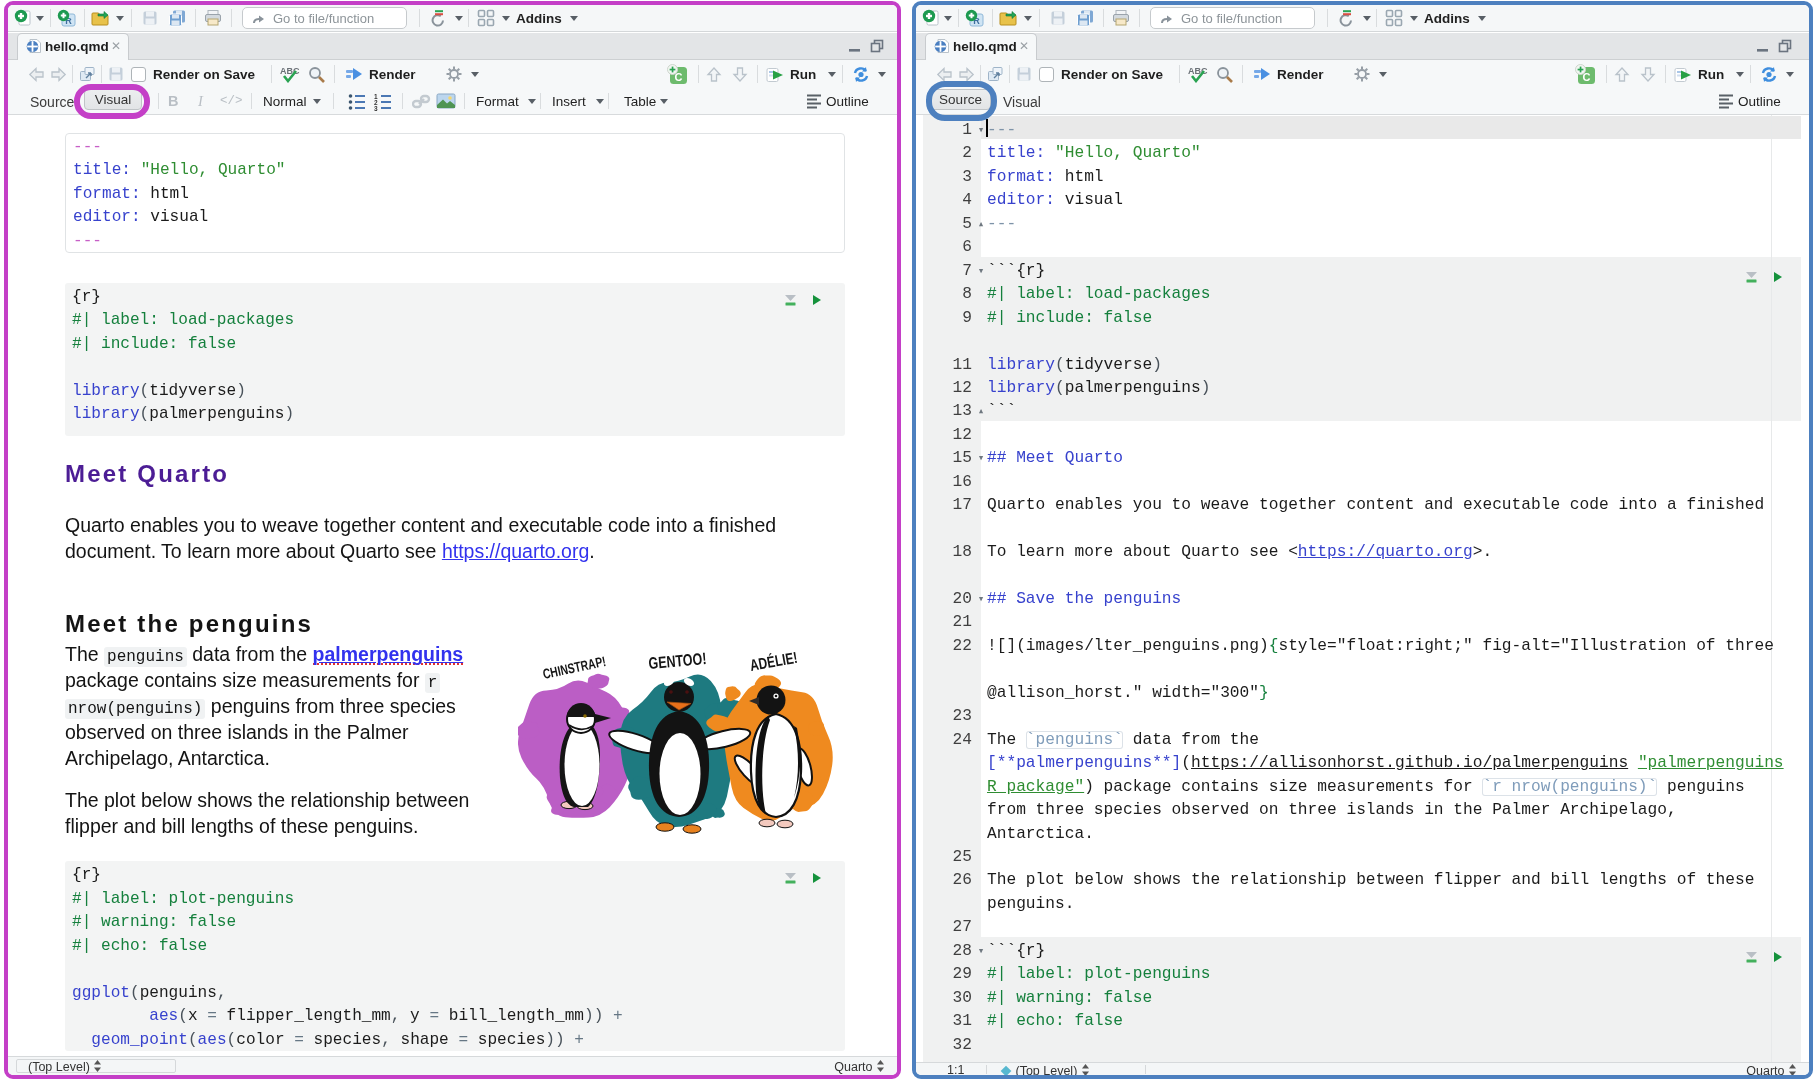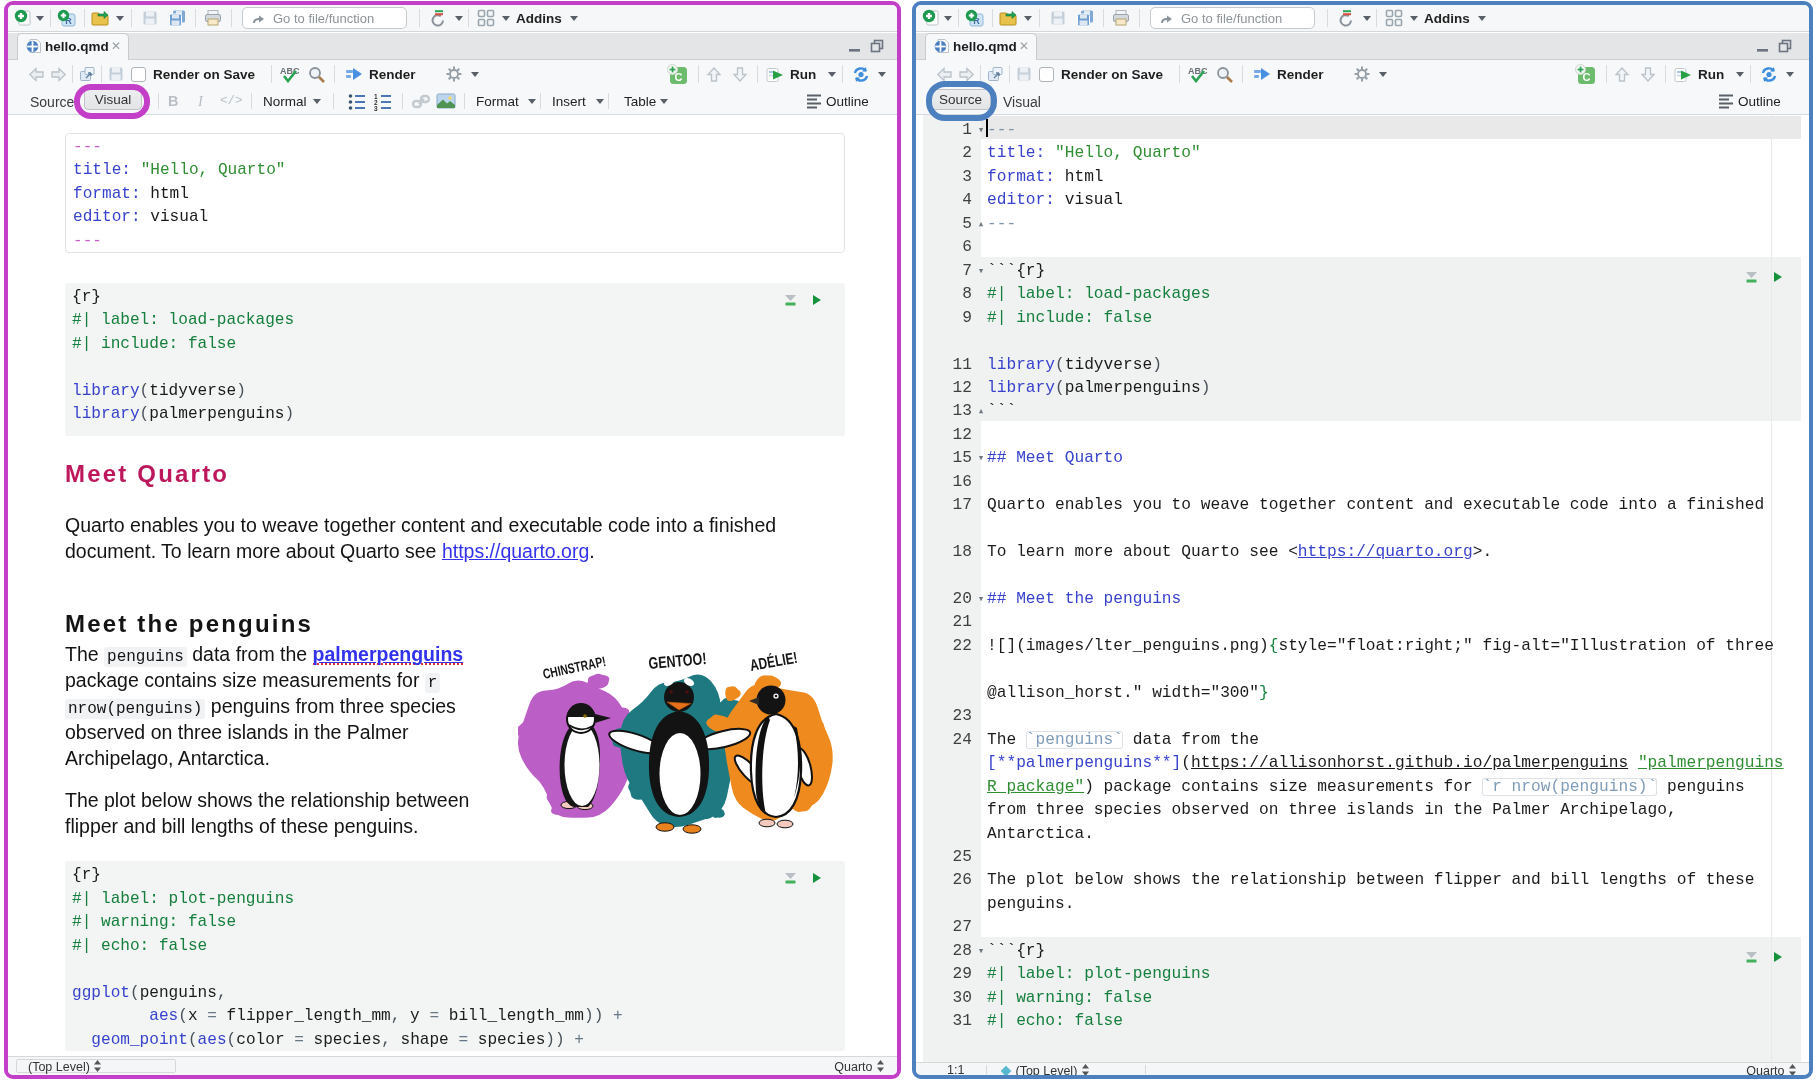--- a/index.html
+++ b/index.html
@@ -284,21 +284,21 @@
       <div style="position:absolute;left:57px;top:167.5px;width:780px;height:153px;background:#f3f4f4;border-radius:3px">
         <div class="vmono" style="padding:3px 0 0 7px"><div>{r}</div><div><span class="c">#| label: load-packages</span></div><div><span class="c">#| include: false</span></div><div>&nbsp;</div><div><span class="k">library</span><span class="p">(</span>tidyverse<span class="p">)</span></div><div><span class="k">library</span><span class="p">(</span>palmerpenguins<span class="p">)</span></div></div>
         <div class="it" style="left:719px;top:9px"><svg style="" width="13" height="13" viewBox="0 0 13 13">
             <path d="M1,2 L12,2 L6.5,8 Z" fill="#b9bfc5"></path>
             <rect x="1.5" y="9.5" width="10" height="3" rx="0.5" fill="#43b05c"></rect>
           </svg></div>
         <div class="it" style="left:747px;top:9px"><svg style="" width="10" height="12" viewBox="0 0 10 12">
             <path d="M1,1 L9,6 L1,11 Z" fill="#15923c"></path>
           </svg></div>
       </div>
-      <div style="position:absolute;left:57px;top:346px;font-size:24px;letter-spacing:2.2px;line-height:26px;font-weight:bold;color:#be185d">Meet Quarto</div>
+      <div style="position:absolute;left:57px;top:346px;font-size:24px;letter-spacing:2.2px;line-height:26px;font-weight:bold;color:#4c1d95">Meet Quarto</div>
       <div style="position:absolute;left:57px;top:397px;font-size:19.5px;line-height:26px;color:#141414">Quarto enables you to weave together content and executable code into a finished<br>document. To learn more about Quarto see <a style="color:#3232ee;text-decoration:underline">https://quarto.org</a>.</div>
       <div style="position:absolute;left:57px;top:496px;font-size:24px;letter-spacing:2.2px;line-height:26px;font-weight:bold;color:#141414">Meet the penguins</div>
       <div style="position:absolute;left:57px;top:526px;font-size:19.5px;line-height:26px;color:#141414">The <span class="cd">penguins</span> data from the <a style="color:#3232ee;font-weight:bold;text-decoration:underline;background-image:repeating-linear-gradient(90deg,#e03030 0 2px,transparent 2px 4px);background-size:100% 2px;background-position:0 100%;background-repeat:no-repeat">palmerpenguins</a><br>package contains size measurements for <span class="cd">r</span><br><span class="cd">nrow(penguins)</span> penguins from three species<br>observed on three islands in the Palmer<br>Archipelago, Antarctica.</div>
       <div style="position:absolute;left:57px;top:672px;font-size:19.5px;line-height:26px;color:#141414">The plot below shows the relationship between<br>flipper and bill lengths of these penguins.</div>
       <div style="position:absolute;left:510px;top:525px"><svg style="" width="330" height="210" viewBox="0 0 330 210">
           <path d="M112.6,91.7Q115.1,105.0 113.9,119.0Q112.7,133.0 106.8,145.3Q100.8,157.6 91.7,167.2Q82.6,176.7 70.8,177.5Q59.0,178.2 47.3,177.3Q35.5,176.3 31.1,161.1Q26.6,145.8 18.1,138.3Q9.7,130.7 3.5,117.9Q-2.7,105.0 2.0,91.4Q6.7,77.7 11.3,64.2Q15.9,50.7 28.4,50.4Q40.9,50.0 49.9,43.8Q59.0,37.7 68.5,42.5Q78.0,47.3 87.9,51.8Q97.7,56.2 103.9,67.3Q110.1,78.4 112.6,91.7Z" fill="#bb5ec5"></path>
           <path d="M99.2,152.2Q100.8,153.9 98.9,155.5Q97.1,157.1 97.0,159.3Q96.9,161.5 94.8,161.8Q92.7,162.1 91.0,163.7Q89.2,165.4 87.6,163.5Q86.0,161.7 83.6,161.7Q81.3,161.8 80.4,159.9Q79.4,157.9 78.7,155.9Q78.1,153.9 78.3,151.7Q78.5,149.5 80.6,148.5Q82.7,147.5 84.2,146.4Q85.6,145.2 87.4,144.3Q89.2,143.3 91.0,144.4Q92.8,145.4 94.3,146.4Q95.8,147.4 96.8,148.9Q97.7,150.5 99.2,152.2Z" fill="#bb5ec5"></path>
           <path d="M91.2,39.8Q90.7,41.4 90.4,42.9Q90.2,44.3 88.9,45.5Q87.6,46.6 85.8,47.5Q84.0,48.3 81.9,48.5Q79.7,48.8 77.4,48.8Q75.1,48.8 73.7,47.6Q72.3,46.4 70.5,45.4Q68.7,44.4 69.4,42.9Q70.1,41.4 70.0,40.1Q69.8,38.7 70.9,37.5Q72.1,36.3 74.0,35.8Q75.8,35.2 77.8,34.2Q79.7,33.2 81.8,34.0Q83.8,34.8 86.2,35.2Q88.6,35.6 90.2,36.8Q91.8,38.1 91.2,39.8Z" fill="#bb5ec5"></path>
           <path d="M111.2,72.0Q111.0,73.5 111.0,74.9Q111.0,76.3 110.0,77.7Q108.9,79.0 106.4,79.2Q104.0,79.4 102.1,80.1Q100.2,80.9 98.0,80.5Q95.9,80.2 94.1,79.4Q92.3,78.5 91.9,77.2Q91.6,75.8 91.4,74.6Q91.2,73.5 91.0,72.2Q90.7,71.0 91.4,69.6Q92.1,68.3 94.3,68.0Q96.5,67.7 98.3,67.2Q100.2,66.6 102.1,67.1Q104.1,67.5 106.3,67.8Q108.6,68.1 110.0,69.3Q111.5,70.5 111.2,72.0Z" fill="#bb5ec5"></path>
           <path d="M46.3,169.5Q45.8,170.4 46.0,171.3Q46.3,172.2 45.2,172.8Q44.2,173.4 43.0,173.8Q41.9,174.1 40.7,174.5Q39.5,174.8 38.2,174.7Q36.8,174.5 35.7,174.0Q34.6,173.5 33.8,172.8Q33.1,172.1 33.1,171.3Q33.0,170.4 33.3,169.6Q33.5,168.9 33.9,168.0Q34.2,167.1 35.6,166.8Q37.0,166.6 38.2,166.2Q39.5,165.7 40.9,165.8Q42.4,166.0 43.7,166.4Q45.0,166.9 45.9,167.7Q46.9,168.5 46.3,169.5Z" fill="#bb5ec5"></path>
@@ -591,21 +591,21 @@
       <div class="row" style="top:165.15px"><span class="num">8</span><span class="rtx"><span class="c">#| label: load-packages</span></span></div>
       <div class="row" style="top:188.60px"><span class="num">9</span><span class="rtx"><span class="c">#| include: false</span></span></div>
       <div class="row" style="top:235.50px"><span class="num">11</span><span class="rtx"><span class="k">library</span><span class="p">(</span>tidyverse<span class="p">)</span></span></div>
       <div class="row" style="top:258.95px"><span class="num">12</span><span class="rtx"><span class="k">library</span><span class="p">(</span>palmerpenguins<span class="p">)</span></span></div>
       <div class="row" style="top:282.40px"><span class="num">13</span><span class="fold">▴</span><span class="rtx">```</span></div>
       <div class="row" style="top:305.85px"><span class="num">12</span></div>
       <div class="row" style="top:329.30px"><span class="num">15</span><span class="fold">▾</span><span class="rtx"><span class="hd">## Meet Quarto</span></span></div>
       <div class="row" style="top:352.75px"><span class="num">16</span></div>
       <div class="row" style="top:376.20px"><span class="num">17</span><span class="rtx">Quarto enables you to weave together content and executable code into a finished</span></div>
       <div class="row" style="top:423.10px"><span class="num">18</span><span class="rtx">To learn more about Quarto see &lt;<span class="lk">https://quarto.org</span>&gt;.</span></div>
-      <div class="row" style="top:470.00px"><span class="num">20</span><span class="fold">▾</span><span class="rtx"><span class="hd">## Meet the penguins</span></span></div>
+      <div class="row" style="top:470.00px"><span class="num">20</span><span class="fold">▾</span><span class="rtx"><span class="hd">## Save the penguins</span></span></div>
       <div class="row" style="top:493.45px"><span class="num">21</span></div>
       <div class="row" style="top:516.90px"><span class="num">22</span><span class="rtx">![](images/lter_penguins.png)<span class="c">{</span>style="float:right;" fig-alt="Illustration of three</span></div>
       <div class="row" style="top:563.80px"><span class="rtx">@allison_horst." width="300"<span class="c">}</span></span></div>
       <div class="row" style="top:587.25px"><span class="num">23</span></div>
       <div class="row" style="top:610.70px"><span class="num">24</span><span class="rtx">The <span class="bk">`penguins`</span> data from the</span></div>
       <div class="row" style="top:634.15px"><span class="rtx"><span class="hd">[**palmerpenguins**]</span>(<span class="ulk">https://allisonhorst.github.io/palmerpenguins</span> <span class="su">"palmerpenguins</span></span></div>
       <div class="row" style="top:657.60px"><span class="rtx"><span class="su">R package"</span>) package contains size measurements for <span class="bk">`r nrow(penguins)`</span> penguins</span></div>
       <div class="row" style="top:681.05px"><span class="rtx">from three species observed on three islands in the Palmer Archipelago,</span></div>
       <div class="row" style="top:704.50px"><span class="rtx">Antarctica.</span></div>
       <div class="row" style="top:727.95px"><span class="num">25</span></div>
@@ -614,20 +614,21 @@
       <div class="row" style="top:798.30px"><span class="num">27</span></div>
       <div class="row" style="top:821.75px"><span class="num">28</span><span class="fold">▾</span><span class="rtx">```{r}</span><div class="it" style="left:829px;top:8px"><svg style="" width="13" height="13" viewBox="0 0 13 13">
             <path d="M1,2 L12,2 L6.5,8 Z" fill="#b9bfc5"></path>
             <rect x="1.5" y="9.5" width="10" height="3" rx="0.5" fill="#43b05c"></rect>
           </svg></div><div class="it" style="left:857px;top:8px"><svg style="" width="10" height="12" viewBox="0 0 10 12">
             <path d="M1,1 L9,6 L1,11 Z" fill="#15923c"></path>
           </svg></div></div>
       <div class="row" style="top:845.20px"><span class="num">29</span><span class="rtx"><span class="c">#| label: plot-penguins</span></span></div>
       <div class="row" style="top:868.65px"><span class="num">30</span><span class="rtx"><span class="c">#| warning: false</span></span></div>
       <div class="row" style="top:892.10px"><span class="num">31</span><span class="rtx"><span class="c">#| echo: false</span></span></div>
+      <div class="row" style="top:915.55px"><span class="num">32</span></div>
     </div>
     <div class="status" style="top:1057px;height:14px">
       <div class="it" style="left:31px;top:0px">1:1</div>
       <div class="it" style="left:70px;top:2px;width:160px;height:9px;border-left:1px solid #d5d8da;border-right:1px solid #d5d8da"></div>
       <div class="it" style="left:84px;top:0px"><svg style="vertical-align:-2px" width="12" height="12" viewBox="0 0 12 12">
           <rect x="2.2" y="2.2" width="7.6" height="7.6" fill="#57b8d0" transform="rotate(45 6 6)"></rect>
         </svg> (Top Level) <svg style="vertical-align:-2px" width="9" height="14" viewBox="0 0 9 14">
           <path d="M4.5,1 L8,5.5 L1,5.5 Z" fill="#555"></path>
           <path d="M4.5,13 L8,8.5 L1,8.5 Z" fill="#555"></path>
         </svg></div>

